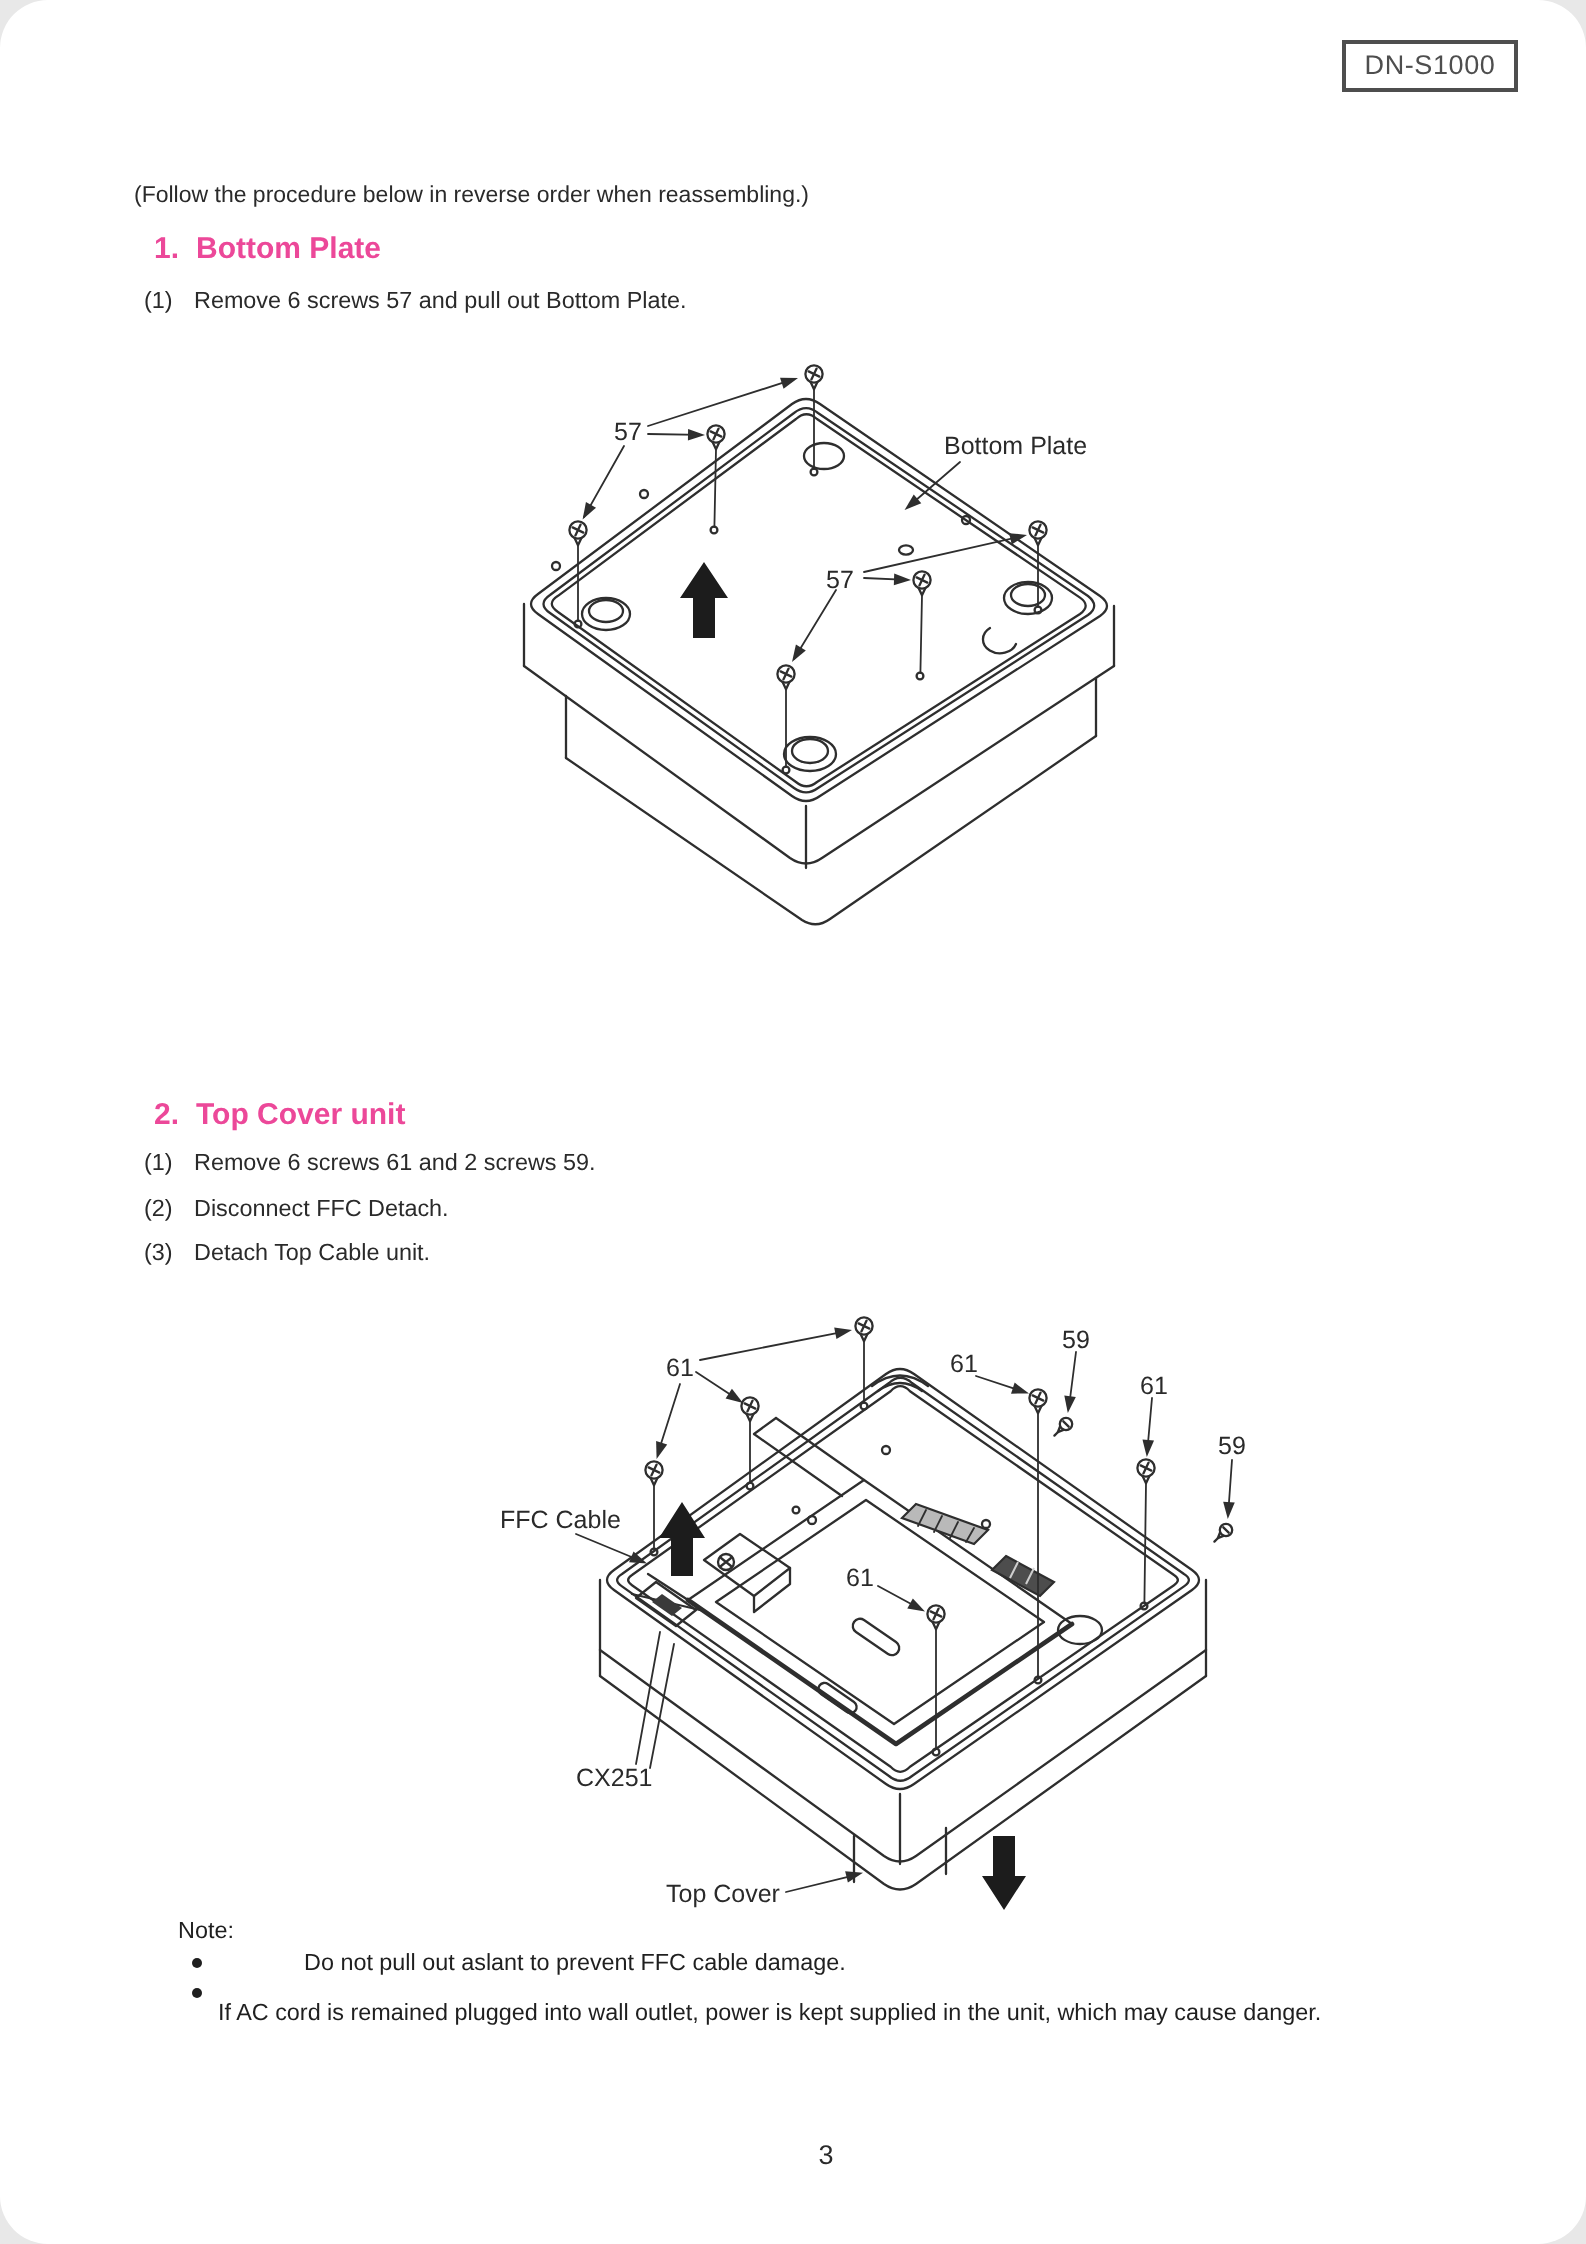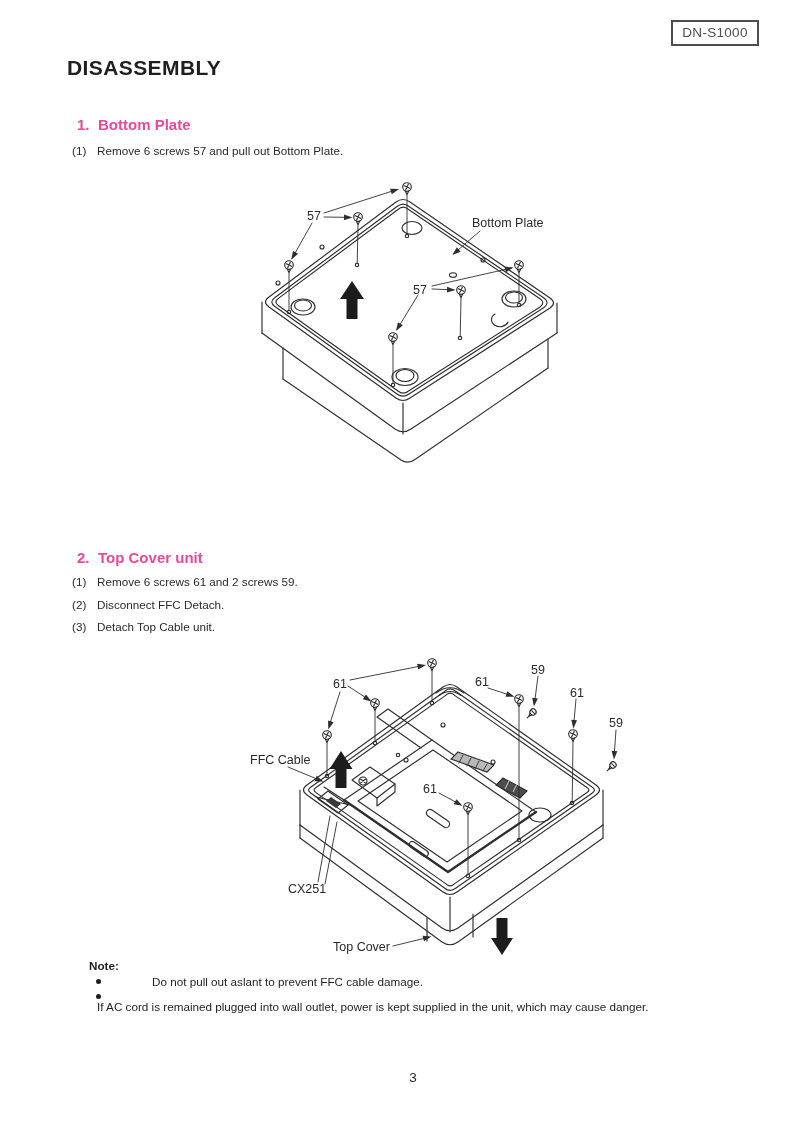--- a/index.html
+++ b/index.html
@@ -1,56 +1,57 @@
 <!DOCTYPE html>
 <html><head>
 <meta charset="utf-8">
 <style>
   html,body { margin:0; padding:0; background:#e8e8e8; }
   .page {
     position:relative; width:793px; height:1122px; margin:0 auto;
     background:#ffffff; font-family:"Liberation Sans", sans-serif; color:#222;
     overflow:hidden;
+    border-radius:24px;
   }
   .badge {
     position:absolute; left:671px; top:20px; width:84px; height:22px;
     border:2px solid #4e4e4e; color:#4e4e4e; font-size:13.5px;
     line-height:22px; text-align:center; letter-spacing:0.3px;
   }
   .title {
     position:absolute; left:67px; top:56px; margin:0;
     font-size:21px; font-weight:700; color:#1f1f1f; letter-spacing:0.4px;
   }
   .subtitle { position:absolute; left:67px; top:92px; font-size:11.5px; color:#2a2a2a; }
   .sec { position:absolute; left:77px; font-size:15px; font-weight:700; color:#ec4899; }
   .sec-num { display:inline-block; width:21px; }
   .step { position:absolute; left:72px; font-size:11.7px; color:#2a2a2a; }
   .step-num { display:inline-block; width:25px; }
   .note { position:absolute; left:89px; top:958px; width:640px; font-size:11.7px; line-height:15.6px; color:#1f1f1f; }
-  .note-title { font-weight:700; }
+  .note-title { font-weight:400; }
   .note-row { display:flex; align-items:flex-start; padding-left:7px;gap:45px; }
   .bullet-dot { width:5px; height:5px; border-radius:50%; background:#1f1f1f; margin:5px 6px 0 0; flex:none; }
-  .note-cont { margin-left:8px; }
+  .note-cont { margin-left:20px; }
   .pagenum { position:absolute; left:373px; top:1070px; width:80px; text-align:center; font-size:13.5px; color:#2a2a2a; }
   svg.diag { position:absolute; overflow:visible; }
   svg .la { stroke:#2e2e2e; fill:none; stroke-width:1.15; stroke-linecap:round; stroke-linejoin:round; }
   svg .thin { stroke-width:0.9; }
   svg .thick { stroke-width:2.3; }
   svg text { font-family:"Liberation Sans", sans-serif; font-size:12.5px; fill:#2a2a2a; stroke:none; }
   svg .ah { fill:#2e2e2e; stroke:none; }
   svg .solid { fill:#1c1c1c; stroke:none; }
 </style>
 </head>
 <body>
 
 <div class="page">
 
   <div class="badge">DN-S1000</div>
 
-  <h1 class="title">DISASSEMBLY</h1>
+  <div class="subtitle">(Follow the procedure below in reverse order when reassembling.)</div>
 
   <div class="sec" style="top:116px">
     <span class="sec-num">1.</span><span>Bottom Plate</span>
   </div>
   <div class="step" style="top:144px">
     <span class="step-num">(1)</span><span>Remove 6 screws 57 and pull out Bottom Plate.</span>
   </div>
 
   <svg class="diag" style="left:240px; top:165px;" width="350" height="320" viewBox="0 0 350 320">
     <g class="la">

